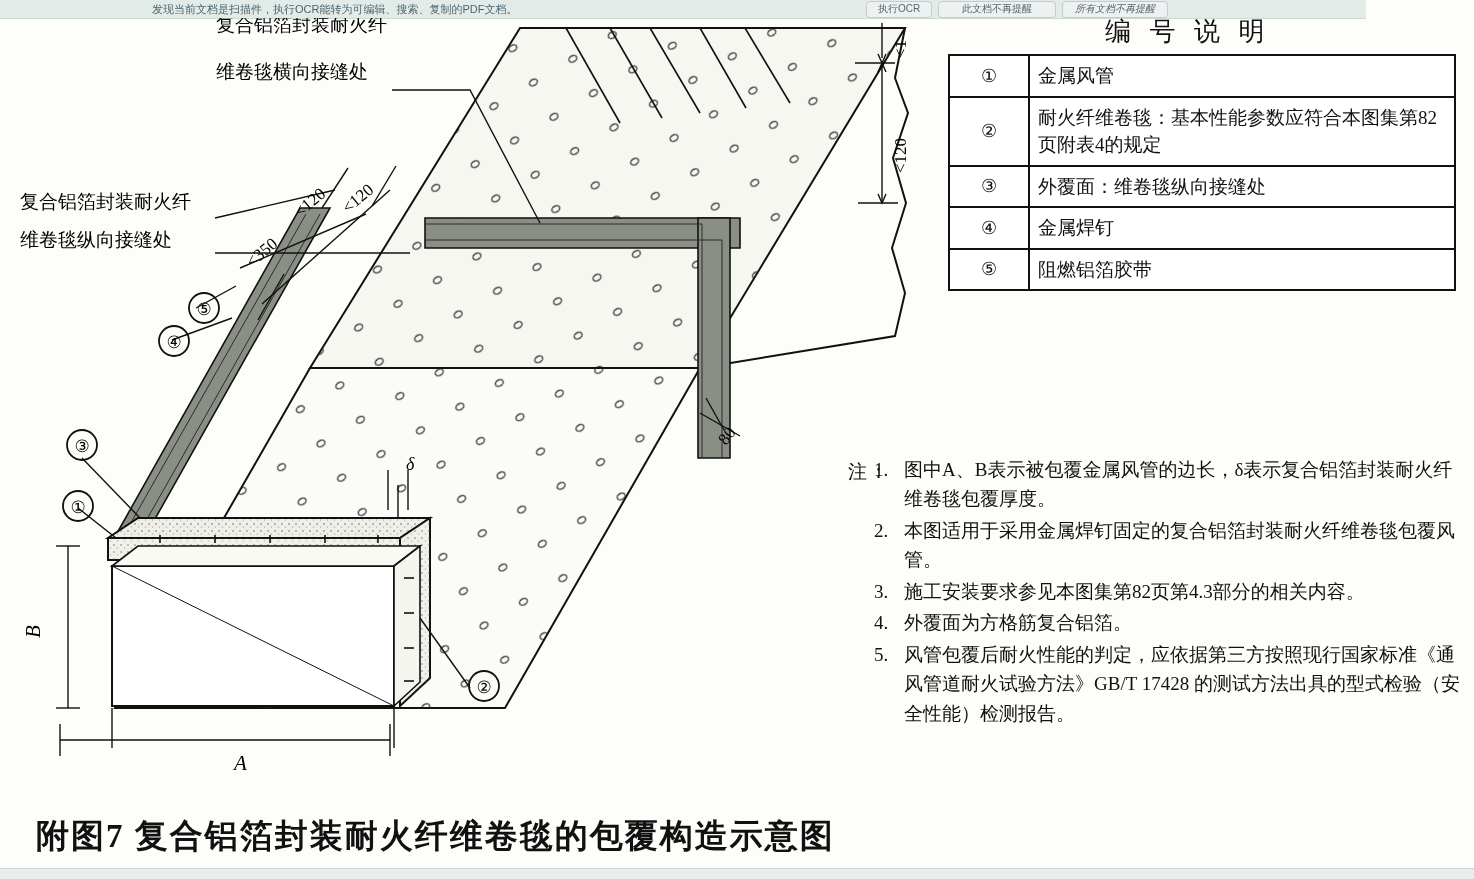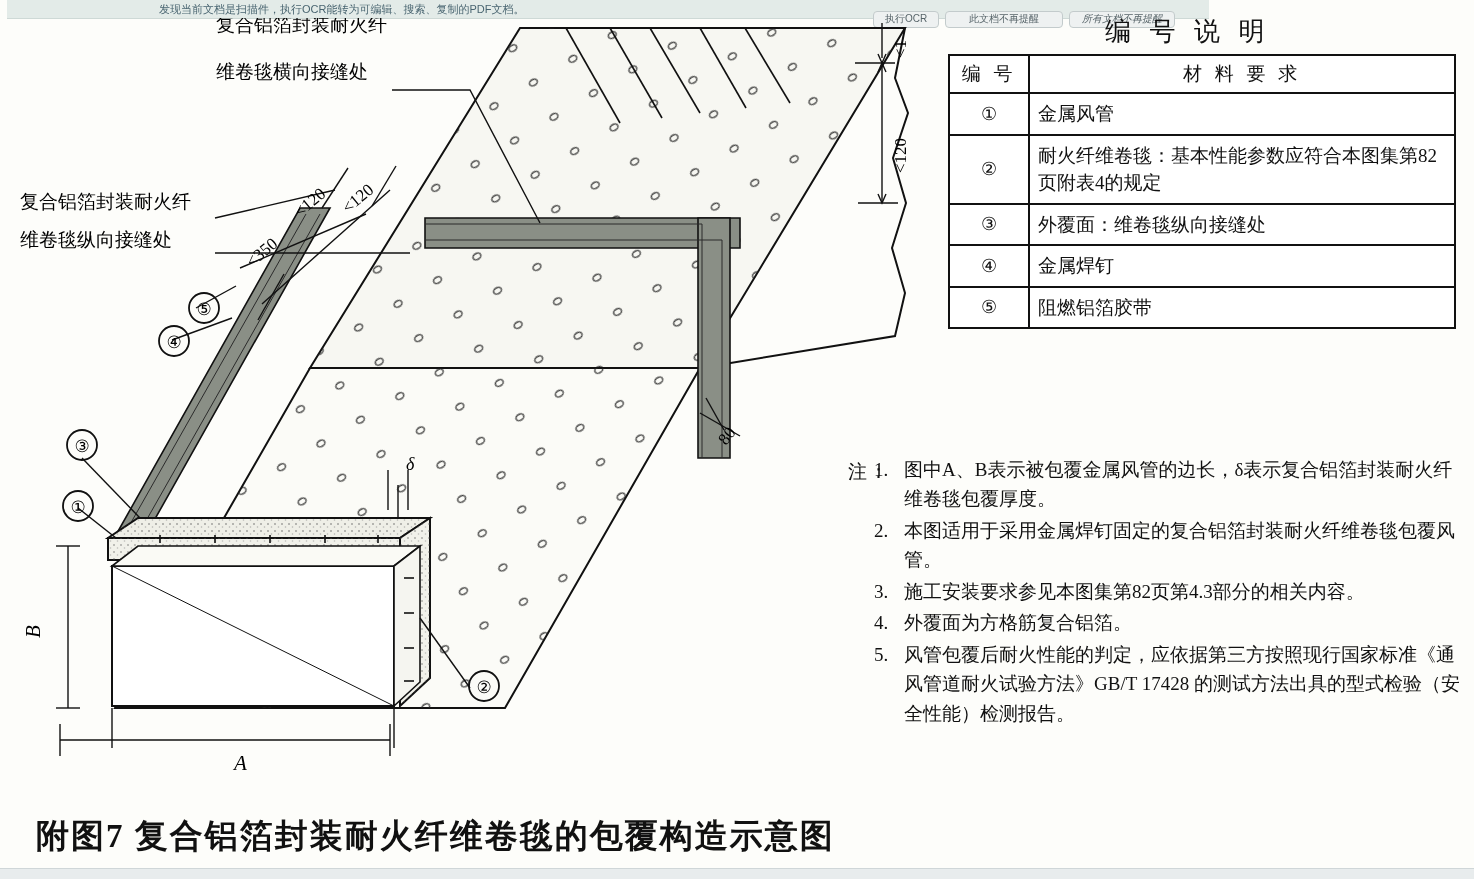--- a/index.html
+++ b/index.html
@@ -8,32 +8,31 @@
     background:#fdfdfa;
     font-family:"Liberation Serif","DejaVu Serif",serif;
     color:#111;
     position:relative;
     overflow:hidden;
   }
   .page{position:absolute;left:0;top:0;width:1474px;height:879px;}
 
   
   .ocr-bar{
-    position:absolute;left:0;top:0;width:1202px;height:18px;
+    position:absolute;left:0;top:0;width:1366px;height:18px;
     background:#dfe9e6;
     display:flex;align-items:center;
     font-family:"Liberation Sans","DejaVu Sans",sans-serif;
     font-size:11px;color:#2a4a58;
     opacity:.85;
     border-bottom:1px solid #c6d3d0;
-    margin-left:7px;
   }
   .ocr-msg{position:absolute;left:152px;top:2px;white-space:nowrap;}
   .ocr-btn{
-    position:absolute;top:11px;height:15px;
+    position:absolute;top:1px;height:15px;
     background:#eceff0;border:1px solid #b9c3c4;border-radius:4px;
     font-size:10px;line-height:14px;text-align:center;color:#3a4a50;
   }
   .ocr-btn.b1{left:866px;width:64px;}
   .ocr-btn.b2{left:938px;width:116px;}
   .ocr-btn.b3{left:1062px;width:104px;font-style:italic;}
 
   
   .drawing{position:absolute;left:0;top:18px;width:930px;height:810px;}
   svg{display:block;}
@@ -246,24 +245,20 @@
         <text x="300" y="200" font-size="17" transform="rotate(-40 300 200)">&lt;120</text>
         <text x="348" y="196" font-size="17" transform="rotate(-40 348 196)">&lt;120</text>
         <text x="252" y="250" font-size="17" transform="rotate(-40 252 250)">&lt;350</text>
       </g>
     </svg>
   </div>
 
   <div class="legend-title">编 号 说 明</div>
   <table class="legend">
     <tbody>
-        <tr>
-      <th>编 号</th>
-      <th>材 料 要 求</th>
-    </tr>
     <tr>
       <td class="num">①</td>
       <td>金属风管</td>
     </tr>
     <tr>
       <td class="num">②</td>
       <td>耐火纤维卷毯：基本性能参数应符合本图集第82页附表4的规定</td>
     </tr>
     <tr>
       <td class="num">③</td>

